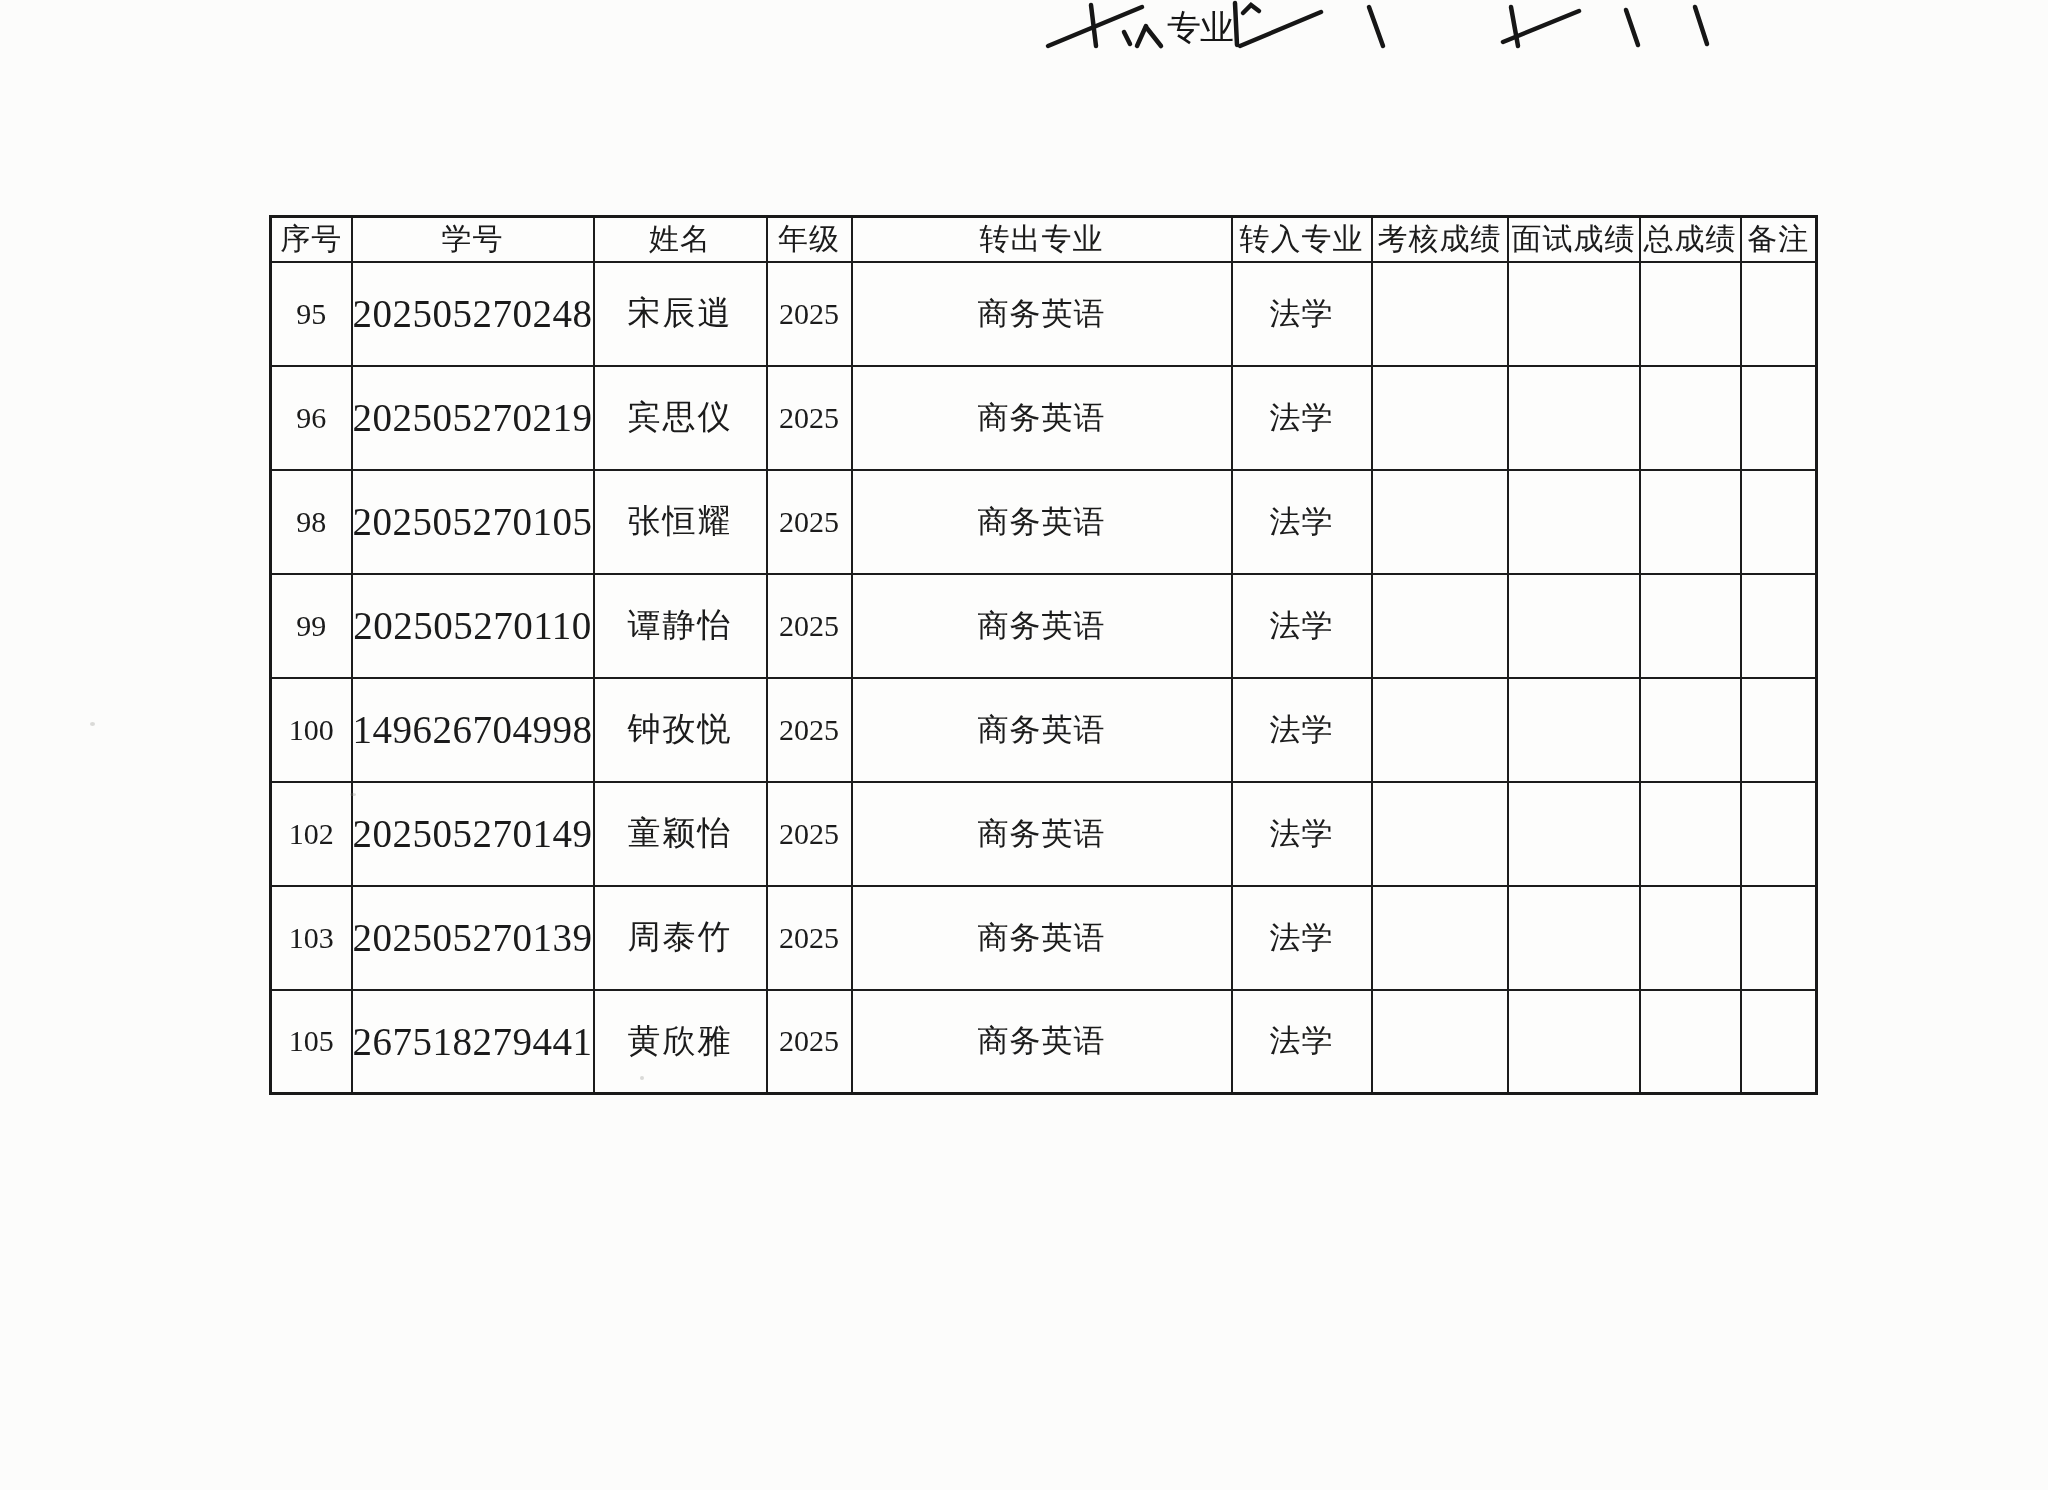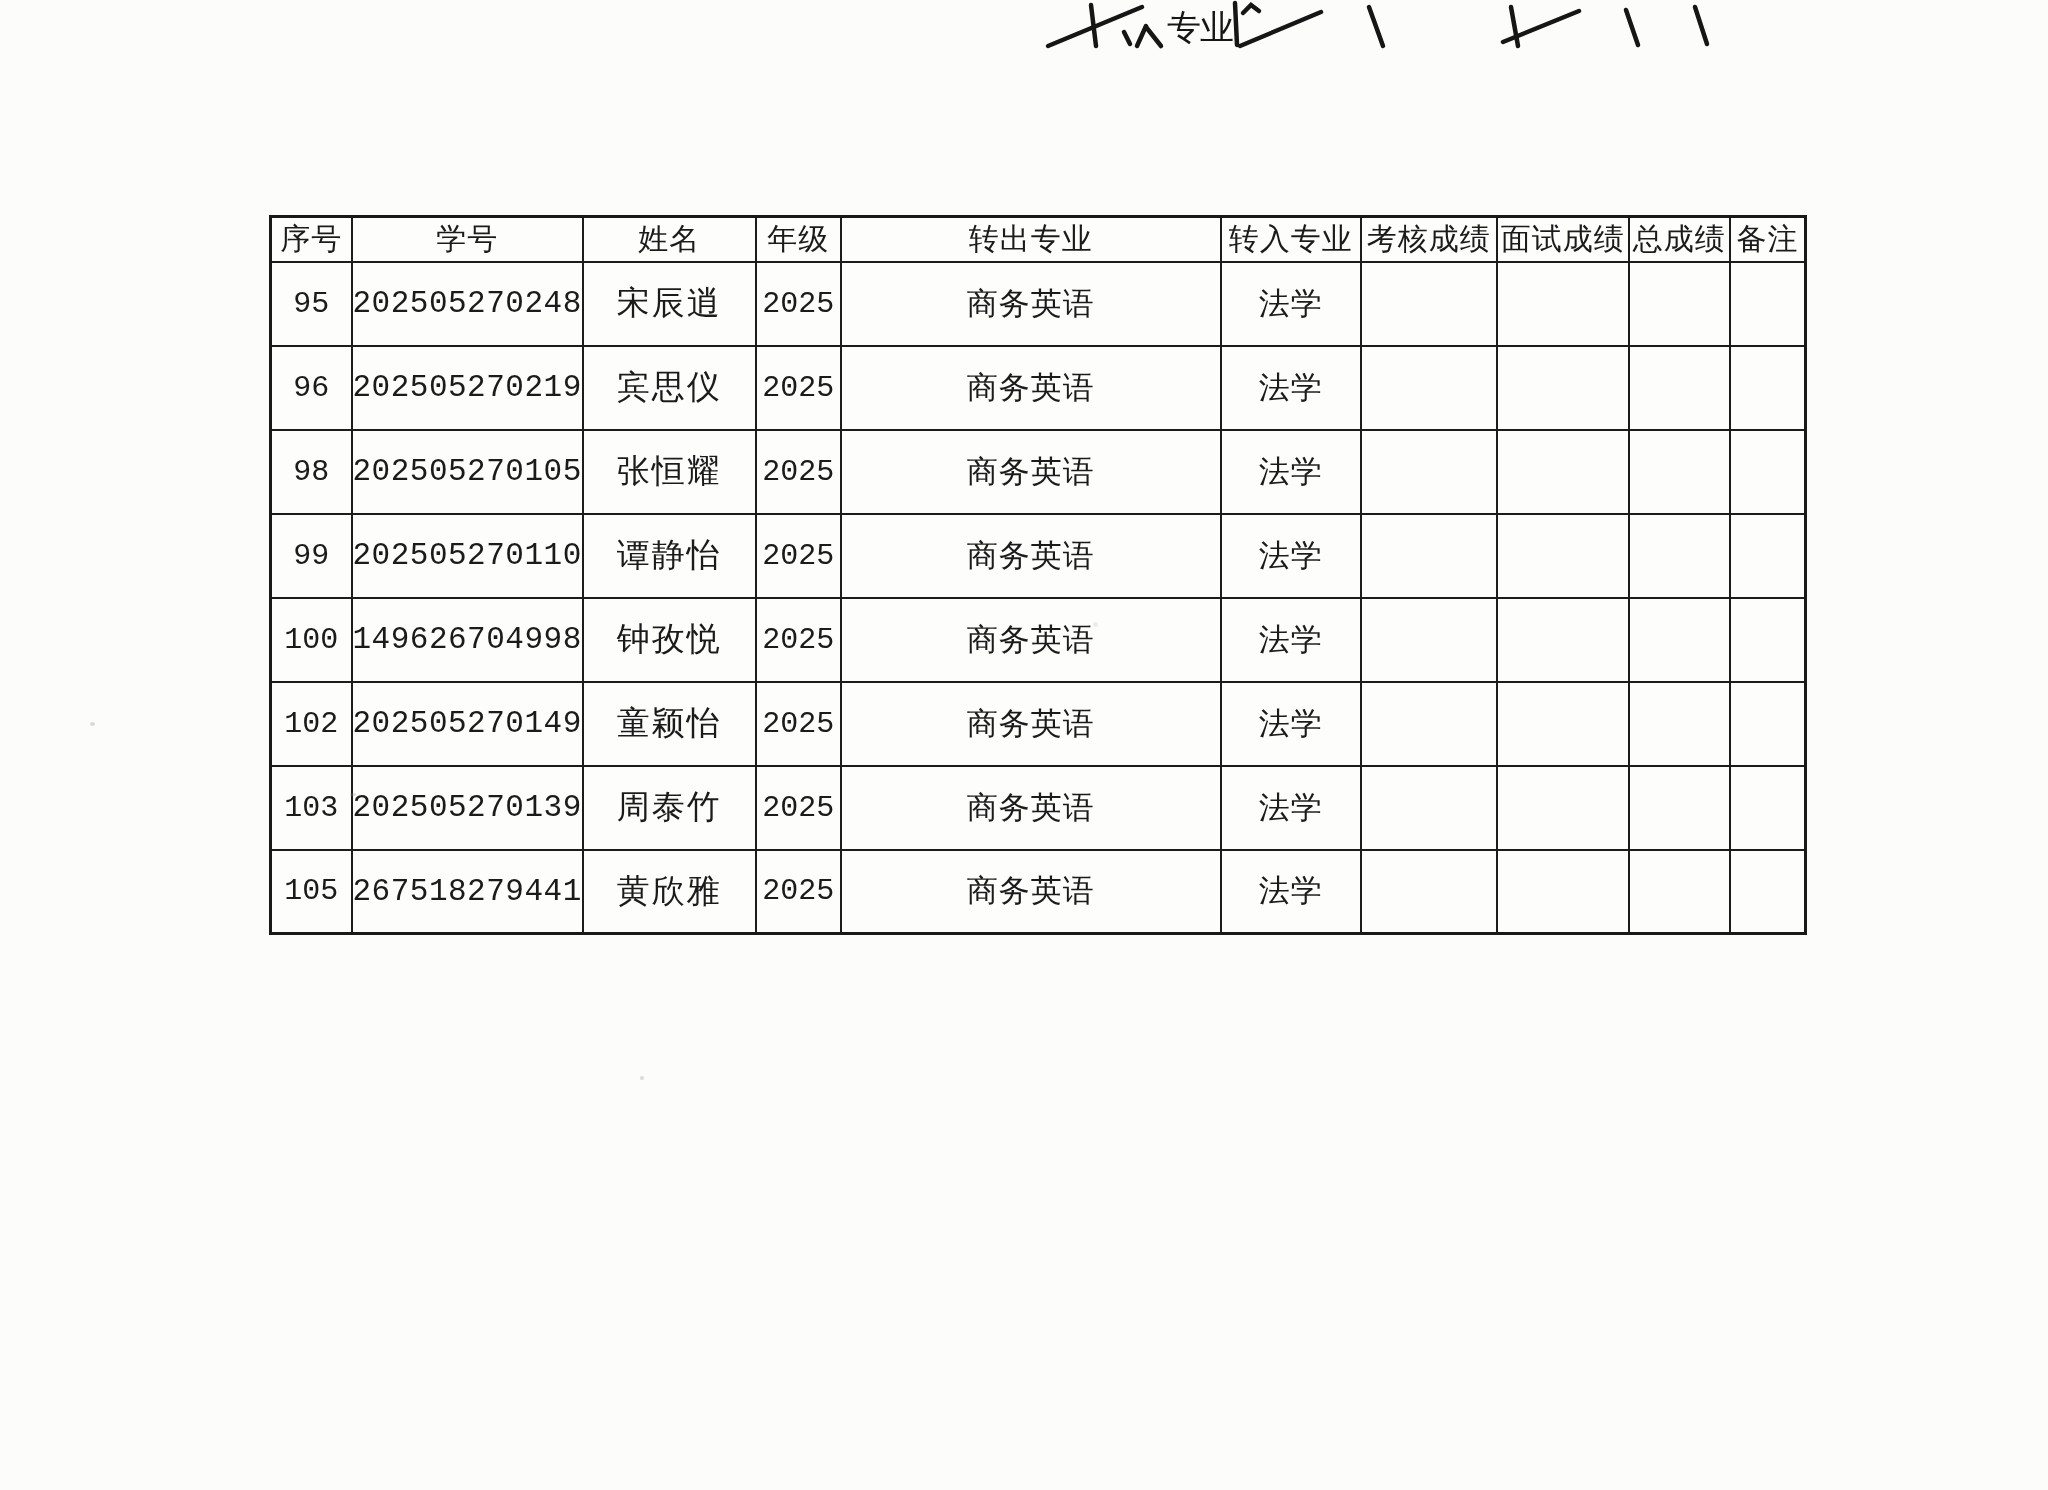--- a/index.html
+++ b/index.html
@@ -44,24 +44,24 @@
   .roster th, .roster td {
     border: 2.5px solid #1c1c1c;
     padding: 0;
     text-align: center;
     vertical-align: middle;
     font-weight: normal;
     overflow: hidden;
     white-space: nowrap;
   }
   .roster thead tr { height: 45px; }
-  .roster tbody tr { height: 84px; font-family: Liberation Mono, monospace; }
+  .roster tbody tr { height: 104px; }
   .roster th { font-size: 30px; letter-spacing: 1px; }
   td.col-no { font-size: 30px; }
-  td.col-student_id { font-size: 31px; letter-spacing: 0.5px; }
+  td.col-student_id { font-size: 39px; letter-spacing: 0.5px; }
   td.col-name { font-size: 33px; letter-spacing: 2px; }
   td.col-grade { font-size: 30px; }
   td.col-from_major, td.col-to_major { font-size: 31px; letter-spacing: 1px; }
   td.col-exam_score, td.col-interview_score, td.col-total_score, td.col-remark { font-size: 30px; }
   
   .speck {
     position: absolute;
     background: #8a8a85;
     border-radius: 50%;
     opacity: 0.3;

